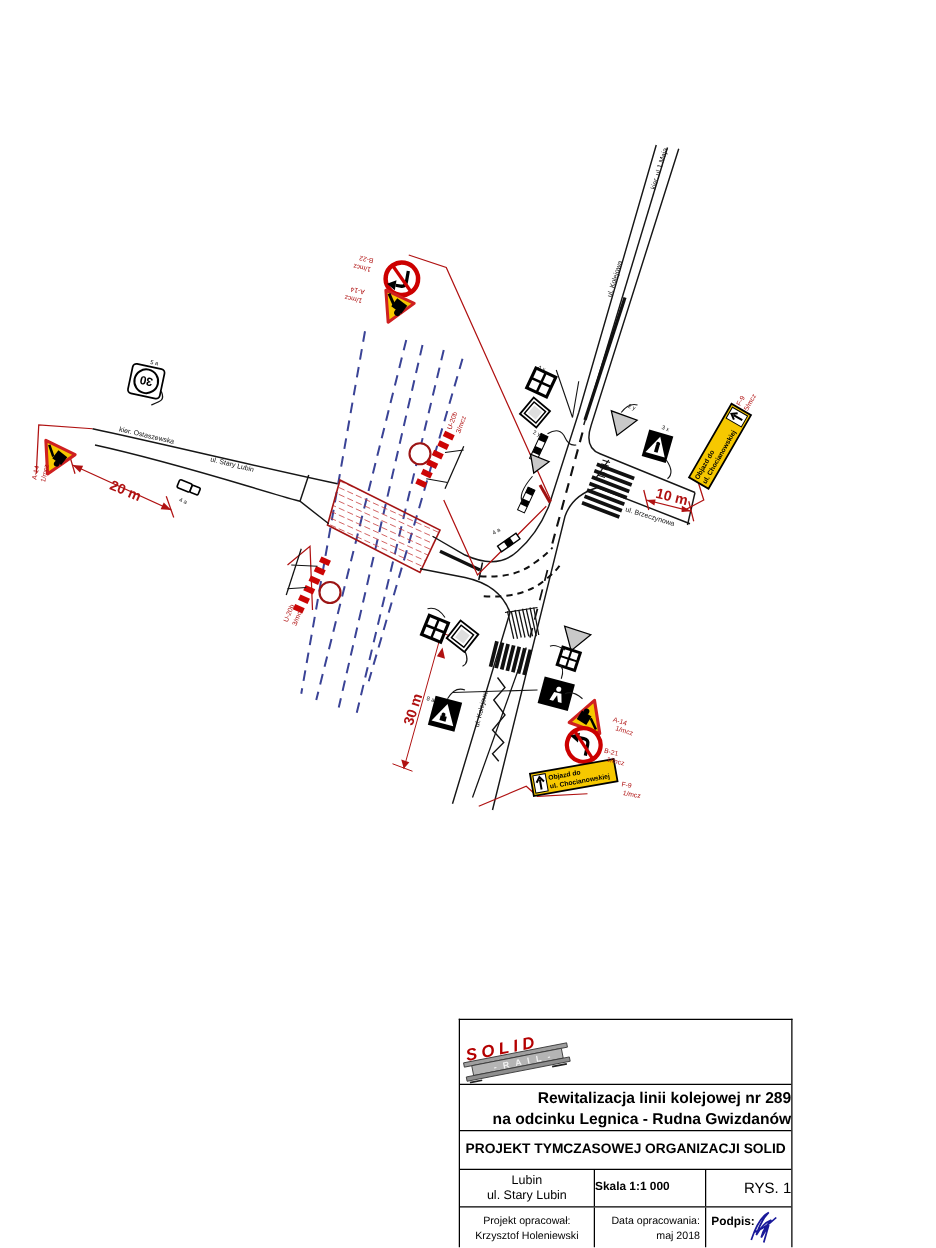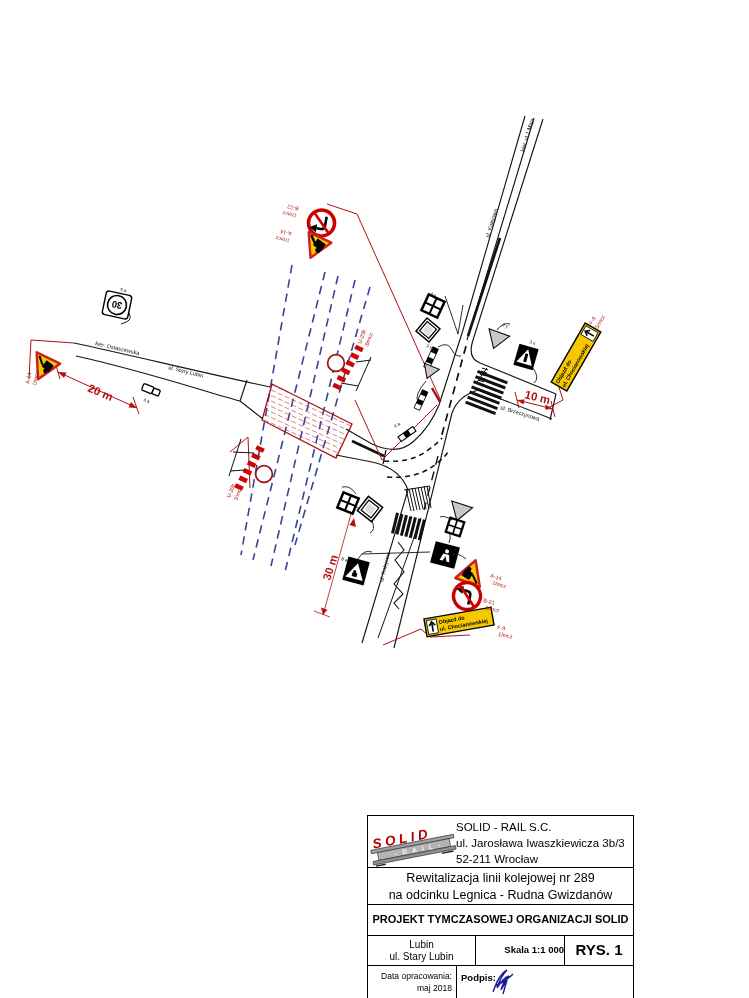--- a/index.html
+++ b/index.html
@@ -448,40 +448,38 @@
     <g transform="rotate(-11 44 30)">
       <rect x="1" y="25" width="84" height="3.5" fill="#9f9f9f" stroke="#3a3a3a" stroke-width="0.7"></rect>
       <rect x="7" y="28.5" width="73" height="8" fill="#b4b4b4" stroke="#3a3a3a" stroke-width="0.7"></rect>
       <rect x="1" y="36.5" width="84" height="3.5" fill="#8f8f8f" stroke="#3a3a3a" stroke-width="0.7"></rect>
       <line x1="3" y1="41.5" x2="13" y2="41.5" stroke="#222" stroke-width="1.4"></line>
       <line x1="70" y1="41.5" x2="82" y2="41.5" stroke="#222" stroke-width="1.4"></line>
       <text x="4" y="24" font-size="13.5" font-weight="bold" fill="#b40000" letter-spacing="3.6" font-style="italic">SOLID</text>
       <text x="24" y="35.5" font-size="7" font-weight="bold" fill="#f2f2f2" letter-spacing="1.6">- R A I L -</text>
     </g>
   </svg>
-  <div style="position:absolute;left:88px;top:3px;font-size:11.5px;line-height:16px;white-space:nowrap;">
-    SOLID - RAIL S.C.<br>ul. Jarosława Iwaszkiewicza 3b/3<br>52-211 Wrocław
-  </div>
  </div>
 
- <div class="row" style="height:37px;border-bottom:1.2px solid #000;text-align:center;font-size:12.5px;font-weight:normal;line-height:17px;padding-top:2px;">
+ <div class="row" style="height:37px;border-bottom:1.2px solid #000;text-align:right;font-size:12.5px;font-weight:bold;line-height:17px;padding-top:2px;">
    Rewitalizacja linii kolejowej nr 289<br>na odcinku Legnica - Rudna Gwizdanów
  </div>
 
  <div class="row" style="height:31px;border-bottom:1.2px solid #000;text-align:center;font-size:11px;font-weight:bold;line-height:29px;white-space:nowrap;overflow:hidden;">
    PROJEKT TYMCZASOWEJ ORGANIZACJI SOLID
  </div>
 
  <div class="row" style="height:30px;border-bottom:1.2px solid #000;display:flex;">
    <div style="width:108px;border-right:1.2px solid #000;text-align:center;font-size:10px;line-height:12px;padding-top:3px;box-sizing:border-box;">Lubin<br>ul. Stary Lubin</div>
-   <div style="width:89px;border-right:1.2px solid #000;text-align:right;font-size:9.5px;font-weight:bold;line-height:28px;box-sizing:border-box;">Skala 1:1 000</div>
-   <div style="flex:1;text-align:center;font-size:15px;font-weight:bold;line-height:28px;">RYS. 1</div>
+   <div style="width:89px;border-right:1.2px solid #000;text-align:left;font-size:9.5px;font-weight:bold;line-height:28px;box-sizing:border-box;">Skala 1:1 000</div>
+   <div style="flex:1;text-align:right;font-size:12px;font-weight:normal;line-height:28px;">RYS. 1</div>
  </div>
 
  <div class="row" style="height:33px;display:flex;">
+   <div style="width:108px;border-right:1.2px solid #000;text-align:center;font-size:8.5px;line-height:12px;padding-top:4px;box-sizing:border-box;">Projekt opracował:<br>Krzysztof Holeniewski</div>
    <div style="width:89px;border-right:1.2px solid #000;text-align:right;font-size:8.5px;line-height:12px;padding:4px 4px 15px 0;box-sizing:border-box;">Data opracowania:<br>maj 2018</div>
    <div style="flex:1;position:relative;font-size:9.5px;font-weight:bold;padding:6px 0 16px 4px;box-sizing:border-box;">Podpis:
      <svg width="40" height="33" viewBox="0 0 40 33" style="position:absolute;left:28px;top:0px">
        <path d="M 8,26 Q 14,8 22,4 Q 16,10 12,22 Q 18,12 24,10 Q 18,16 16,24 L 22,14 L 18,28 M 10,20 Q 20,16 28,8" fill="none" stroke="#1a1a9a" stroke-width="1.4"></path>
      </svg>
    </div>
  </div>
 </div>
 </div>
 

